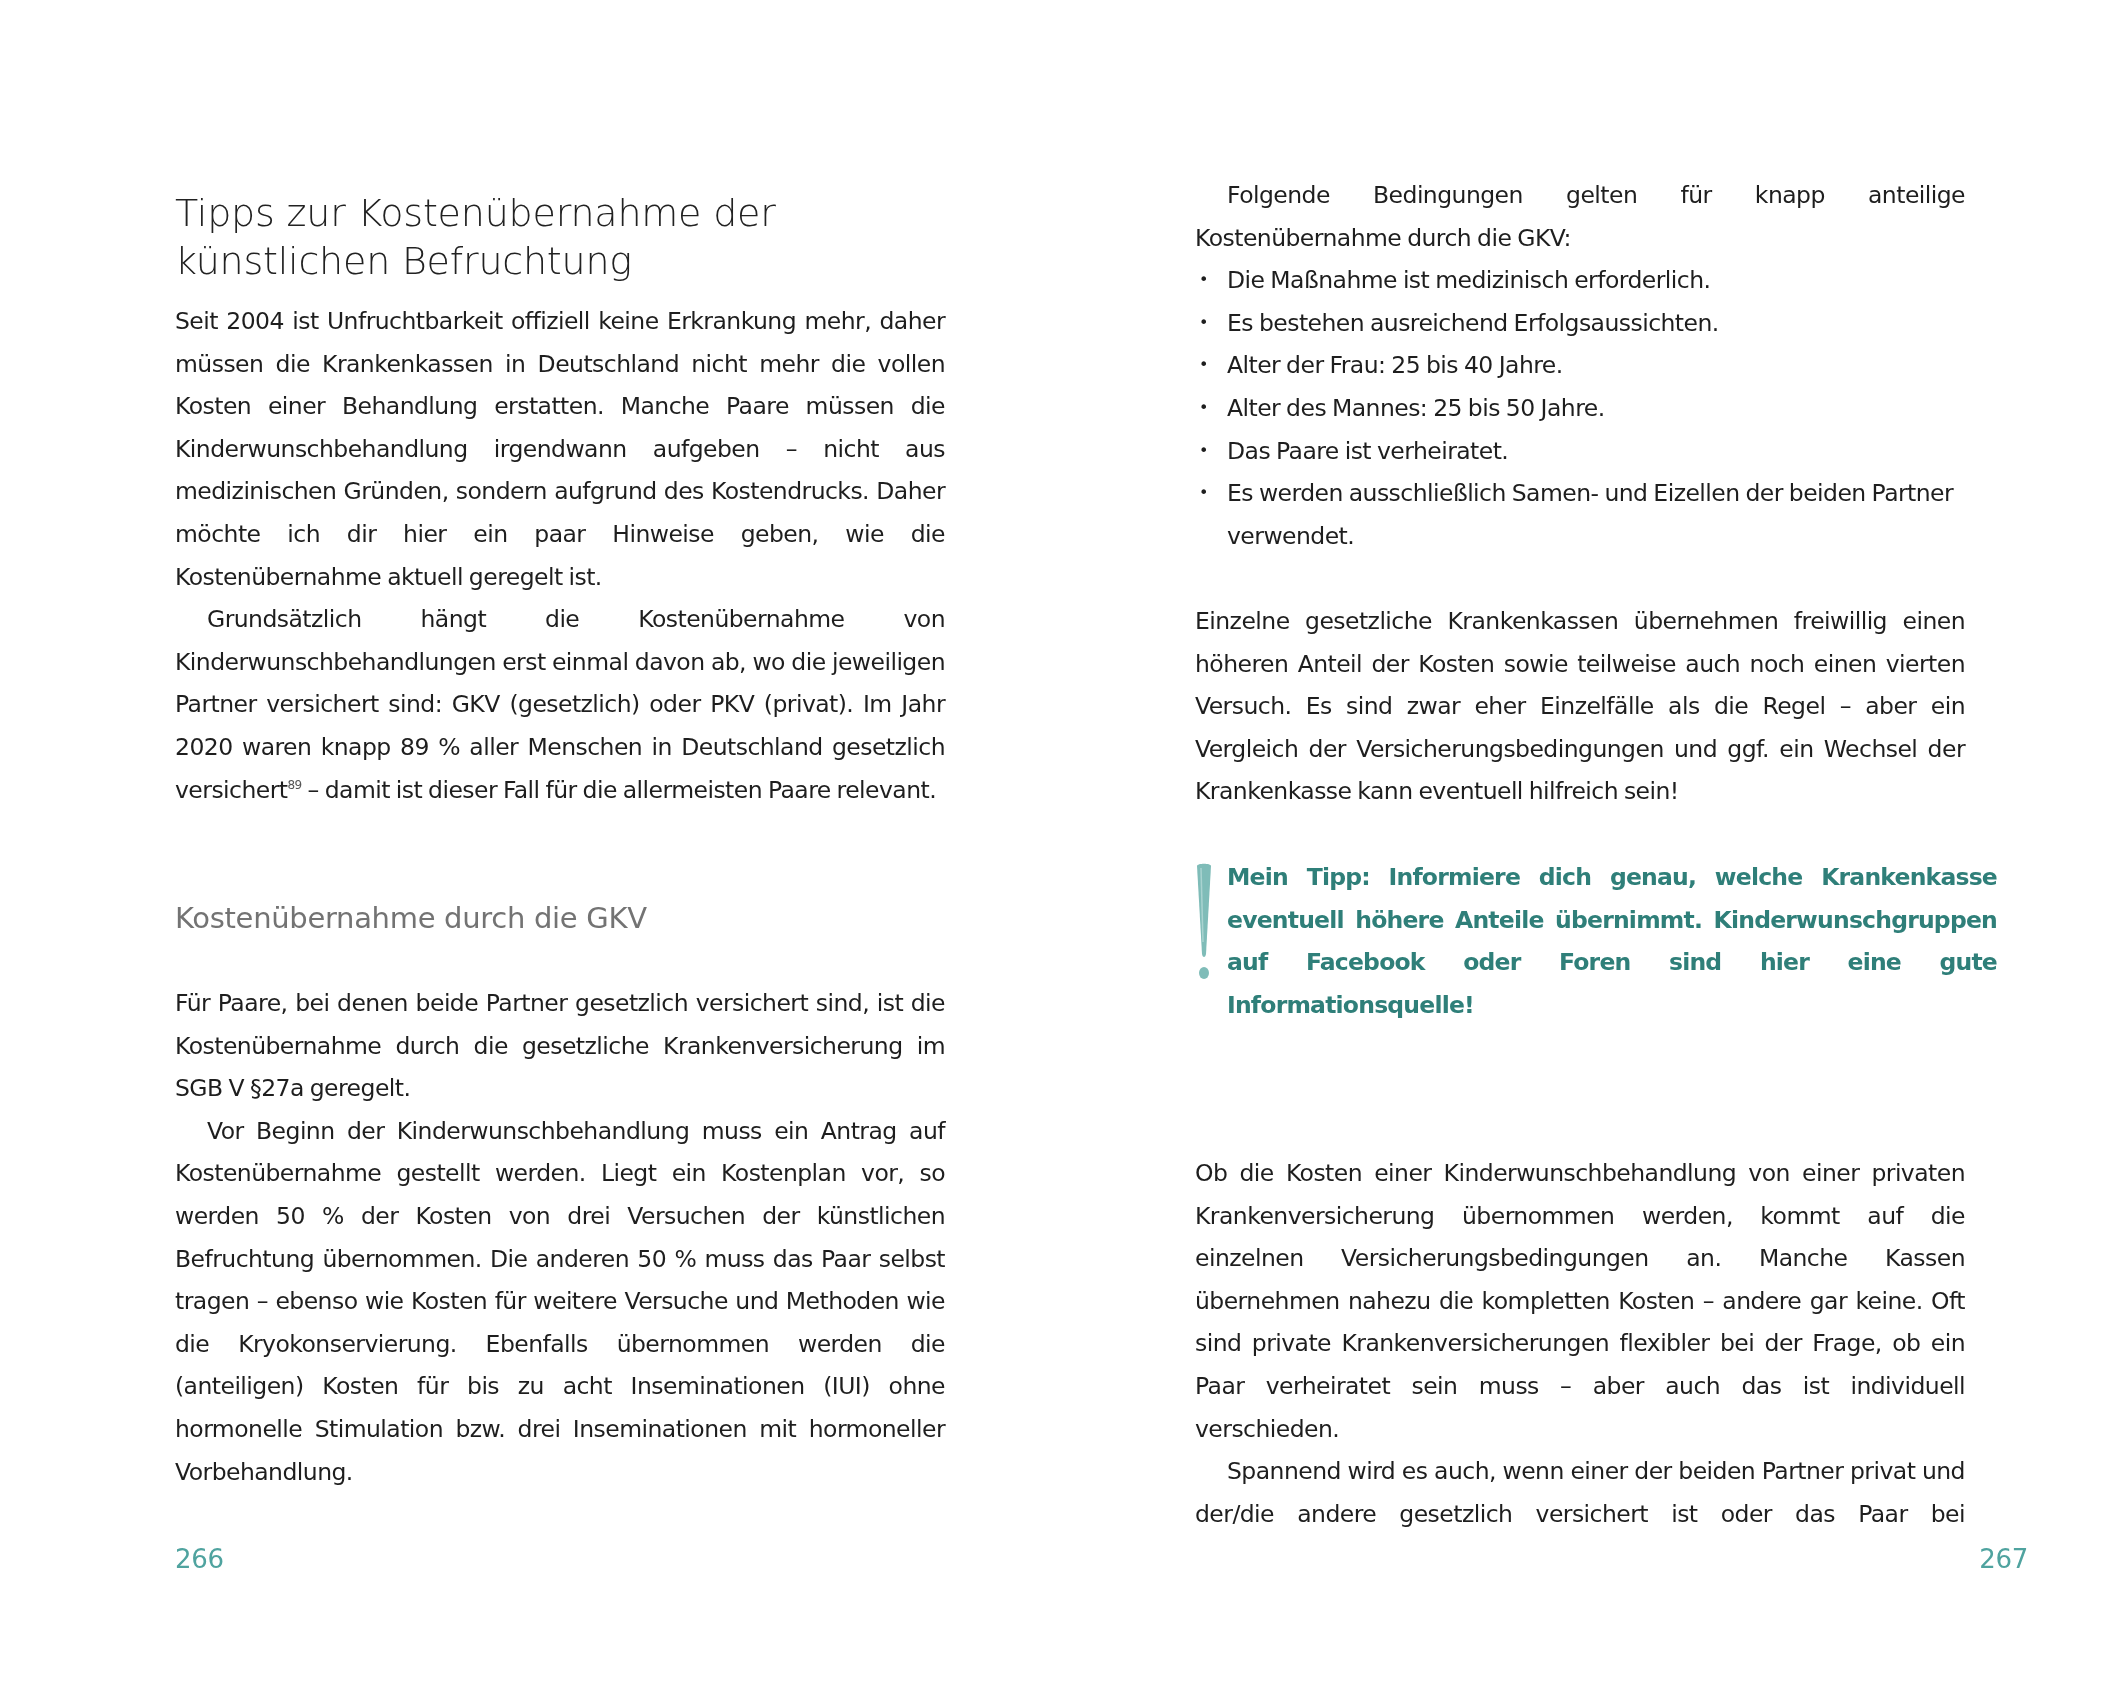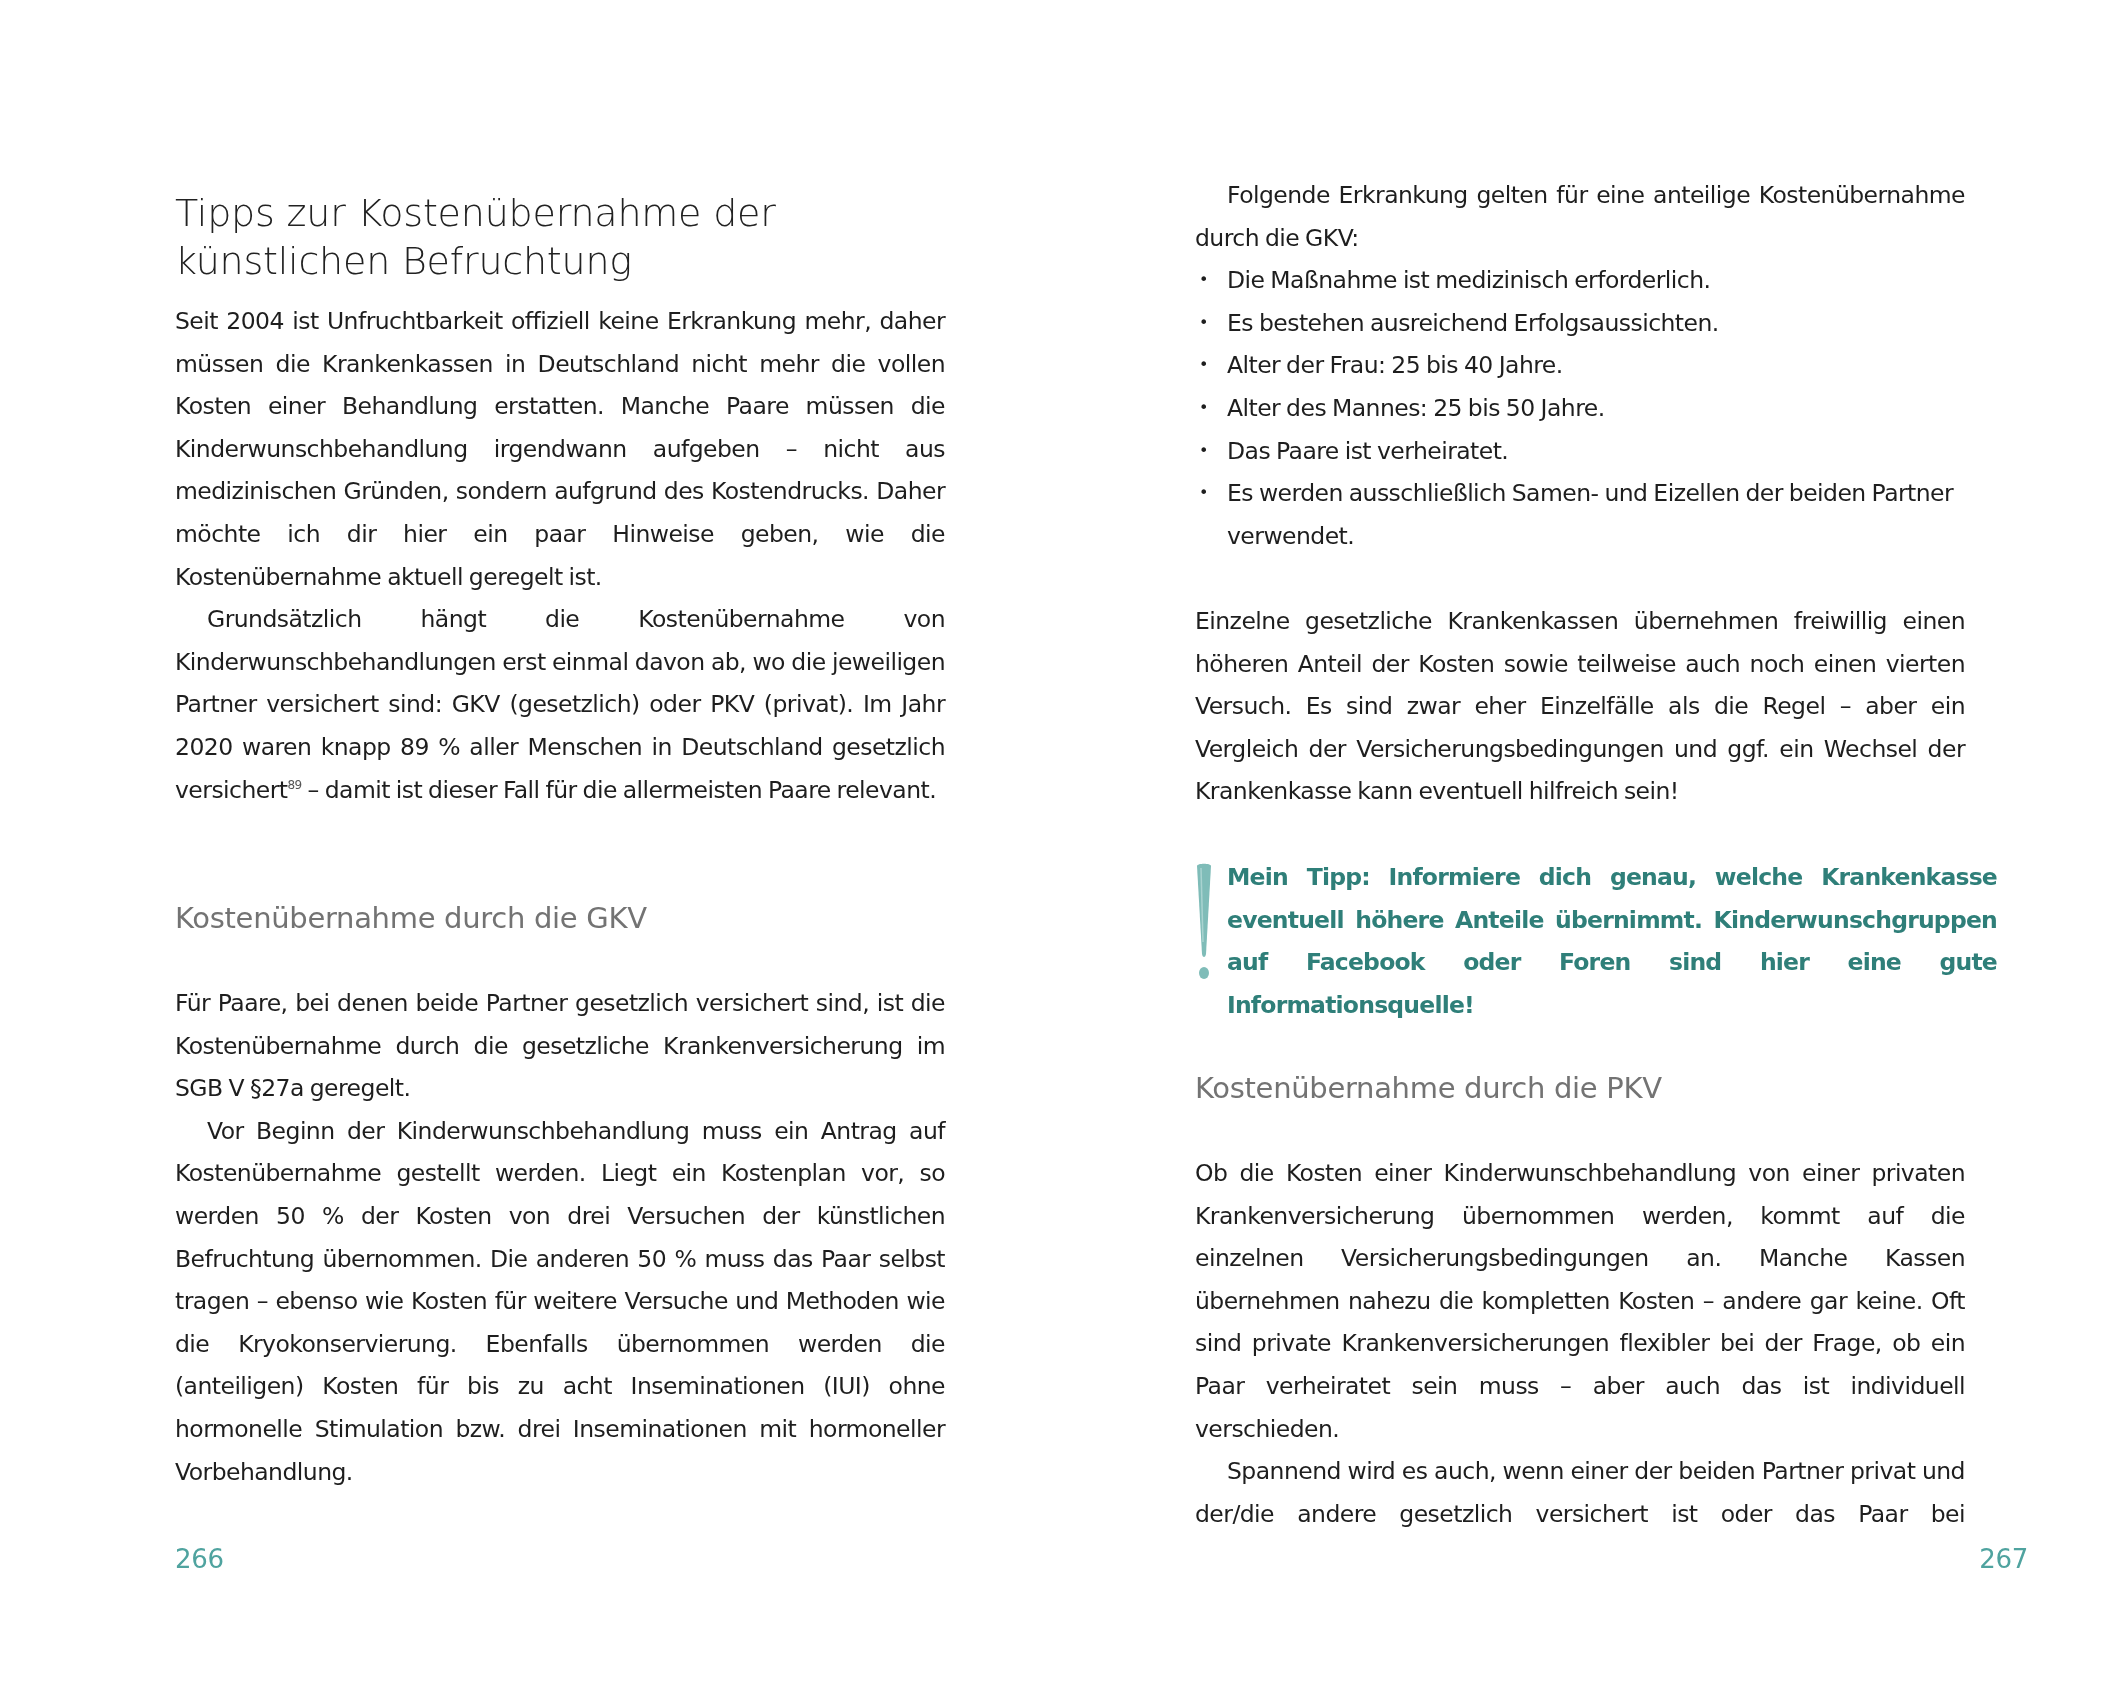--- a/index.html
+++ b/index.html
@@ -148,21 +148,21 @@
   <div class="col" style="top:946px;">
     <p class="para">Für Paare, bei denen beide Partner gesetzlich versichert sind, ist die Kostenübernahme durch die gesetzliche Krankenversicherung im SGB V §27a geregelt.</p>
     <p class="para indent">Vor Beginn der Kinderwunschbehandlung muss ein Antrag auf Kostenübernahme gestellt werden. Liegt ein Kostenplan vor, so werden 50 % der Kosten von drei Versuchen der künstlichen Befruchtung übernommen. Die anderen 50 % muss das Paar selbst tragen – ebenso wie Kosten für weitere Versuche und Methoden wie die Kryokonservierung. Ebenfalls übernommen werden die (anteiligen) Kosten für bis zu acht Inseminationen (IUI) ohne hormonelle Stimulation bzw. drei Inseminationen mit hormoneller Vorbehandlung.</p>
   </div>
 
   <div class="page-number">266</div>
 </div>
 
 <div class="page page-right">
   <div class="col" style="top:138px;">
-    <p class="para indent">Folgende Erkrankung gelten für eine anteilige Kostenübernahme durch die GKV:</p>
+    <p class="para indent">Folgende Bedingungen gelten für knapp anteilige Kostenübernahme durch die GKV:</p>
     <ul class="conditions">
       <li><span class="bullet">•</span><span>Die Maßnahme ist medizinisch erforderlich.</span></li>
       <li><span class="bullet">•</span><span>Es bestehen ausreichend Erfolgsaussichten.</span></li>
       <li><span class="bullet">•</span><span>Alter der Frau: 25 bis 40 Jahre.</span></li>
       <li><span class="bullet">•</span><span>Alter des Mannes: 25 bis 50 Jahre.</span></li>
       <li><span class="bullet">•</span><span>Das Paare ist verheiratet.</span></li>
       <li><span class="bullet">•</span><span>Es werden ausschließlich Samen- und Eizellen der beiden Partner verwendet.</span></li>
     </ul>
   </div>
 
@@ -172,23 +172,20 @@
 
   <div class="col tip" style="top:820px;">
     <svg class="excl" viewBox="0 0 18 124" xmlns="http://www.w3.org/2000/svg">
       <path d="M2 4 C2 1, 16 1, 16 4 L11 92 C10.5 96, 7.5 96, 7 92 Z" fill="#7fbcb8"></path>
       <path d="M6 6 L8 80" stroke="#a9d3d0" stroke-width="1.5" fill="none"></path>
       <ellipse cx="9" cy="111" rx="5" ry="6" fill="#7fbcb8"></ellipse>
     </svg>
     <p class="tip-text">Mein Tipp: Informiere dich genau, welche Krankenkasse eventuell höhere Anteile übernimmt. Kinderwunschgruppen auf Facebook oder Foren sind hier eine gute Informationsquelle!</p>
   </div>
 
-  <div class="col" style="top:1032px;">
-    <h2 class="heading">Kostenübernahme durch die PKV</h2>
-  </div>
 
   <div class="col" style="top:1116px;">
     <p class="para">Ob die Kosten einer Kinderwunschbehandlung von einer privaten Krankenversicherung übernommen werden, kommt auf die einzelnen Versicherungsbedingungen an. Manche Kassen übernehmen nahezu die kompletten Kosten – andere gar keine. Oft sind private Krankenversicherungen flexibler bei der Frage, ob ein Paar verheiratet sein muss – aber auch das ist individuell verschieden.</p>
     <p class="para indent" style="text-align-last: justify;">Spannend wird es auch, wenn einer der beiden Partner privat und der/die andere gesetzlich versichert ist oder das Paar bei</p>
   </div>
 
   <div class="page-number">267</div>
 </div>
 
 </body></html>

